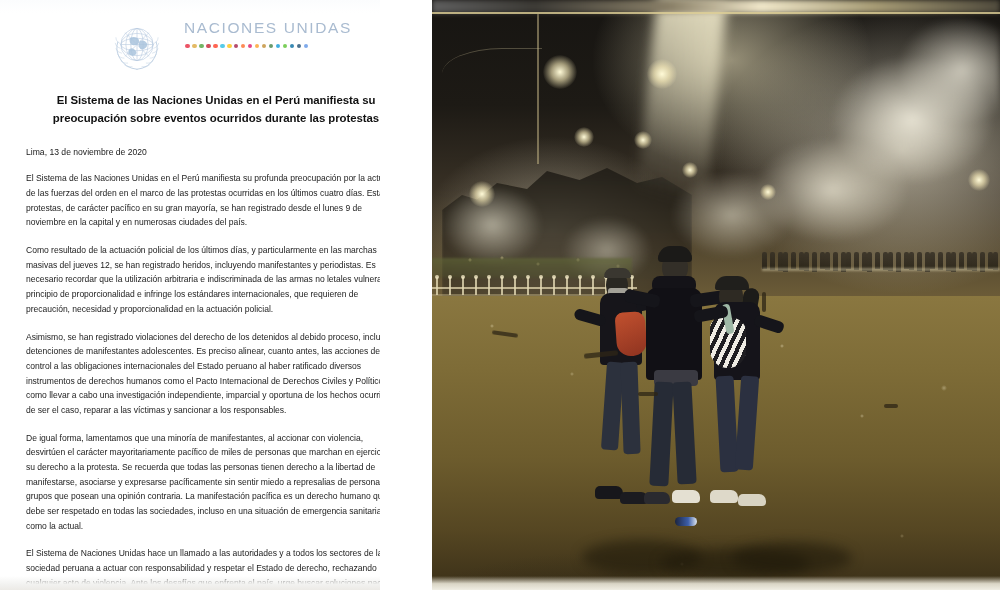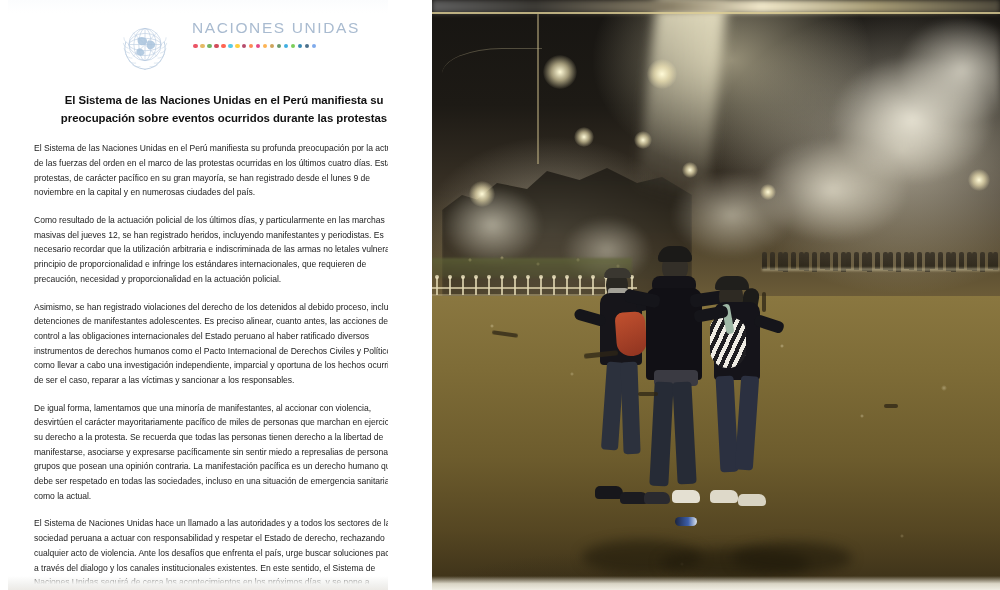--- a/index.html
+++ b/index.html
@@ -15,21 +15,21 @@
   .screen {
     position: relative;
     width: 1000px; height: 590px;
     overflow: hidden;
     background: #ffffff;
   }
 
   
   .doc-pane {
     position: absolute;
-    left: 8px; top: 0;
+    left: 0; top: 0;
     width: 380px; height: 590px;
     background: #ffffff;
     overflow: hidden;
   }
 
   .doc-page {
     position: absolute;
     left: 0; top: 0;
     width: 432px;
     padding: 0 22px;
@@ -468,20 +468,21 @@
               <i style="background: rgb(86, 192, 43);"></i>
               <i style="background: rgb(0, 104, 157);"></i>
               <i style="background: rgb(25, 72, 106);"></i>
               <i style="background: rgb(91, 146, 229);"></i>
             </div>
         </div>
       </div>
 
       <div class="doc-title">El Sistema de las Naciones Unidas en el Perú manifiesta su preocupación sobre eventos ocurridos durante las protestas</div>
 
+      <div class="doc-date">Lima, 13 de noviembre de 2020</div>
 
       <div class="doc-body" id="doc-body">
           <p>El Sistema de las Naciones Unidas en el Perú manifiesta su profunda preocupación por la actuación de las fuerzas del orden en el marco de las protestas ocurridas en los últimos cuatro días. Estas protestas, de carácter pacífico en su gran mayoría, se han registrado desde el lunes 9 de noviembre en la capital y en numerosas ciudades del país.</p>
           <p>Como resultado de la actuación policial de los últimos días, y particularmente en las marchas masivas del jueves 12, se han registrado heridos, incluyendo manifestantes y periodistas. Es necesario recordar que la utilización arbitraria e indiscriminada de las armas no letales vulnera el principio de proporcionalidad e infringe los estándares internacionales, que requieren de precaución, necesidad y proporcionalidad en la actuación policial.</p>
           <p>Asimismo, se han registrado violaciones del derecho de los detenidos al debido proceso, incluyendo detenciones de manifestantes adolescentes. Es preciso alinear, cuanto antes, las acciones de control a las obligaciones internacionales del Estado peruano al haber ratificado diversos instrumentos de derechos humanos como el Pacto Internacional de Derechos Civiles y Políticos, así como llevar a cabo una investigación independiente, imparcial y oportuna de los hechos ocurridos y, de ser el caso, reparar a las víctimas y sancionar a los responsables.</p>
           <p>De igual forma, lamentamos que una minoría de manifestantes, al accionar con violencia, desvirtúen el carácter mayoritariamente pacífico de miles de personas que marchan en ejercicio de su derecho a la protesta. Se recuerda que todas las personas tienen derecho a la libertad de manifestarse, asociarse y expresarse pacíficamente sin sentir miedo a represalias de personas o grupos que posean una opinión contraria. La manifestación pacífica es un derecho humano que debe ser respetado en todas las sociedades, incluso en una situación de emergencia sanitaria como la actual.</p>
           <p>El Sistema de Naciones Unidas hace un llamado a las autoridades y a todos los sectores de la sociedad peruana a actuar con responsabilidad y respetar el Estado de derecho, rechazando cualquier acto de violencia. Ante los desafíos que enfrenta el país, urge buscar soluciones pacíficas a través del dialogo y los canales institucionales existentes. En este sentido, el Sistema de Naciones Unidas seguirá de cerca los acontecimientos en los próximos días, y se pone a disposición de todas las partes para avanzar en medidas que permitan alcanzar la protección de todas las personas, la paz social, el desarrollo sostenible y los derechos</p>
         </div>
 
     </div>

